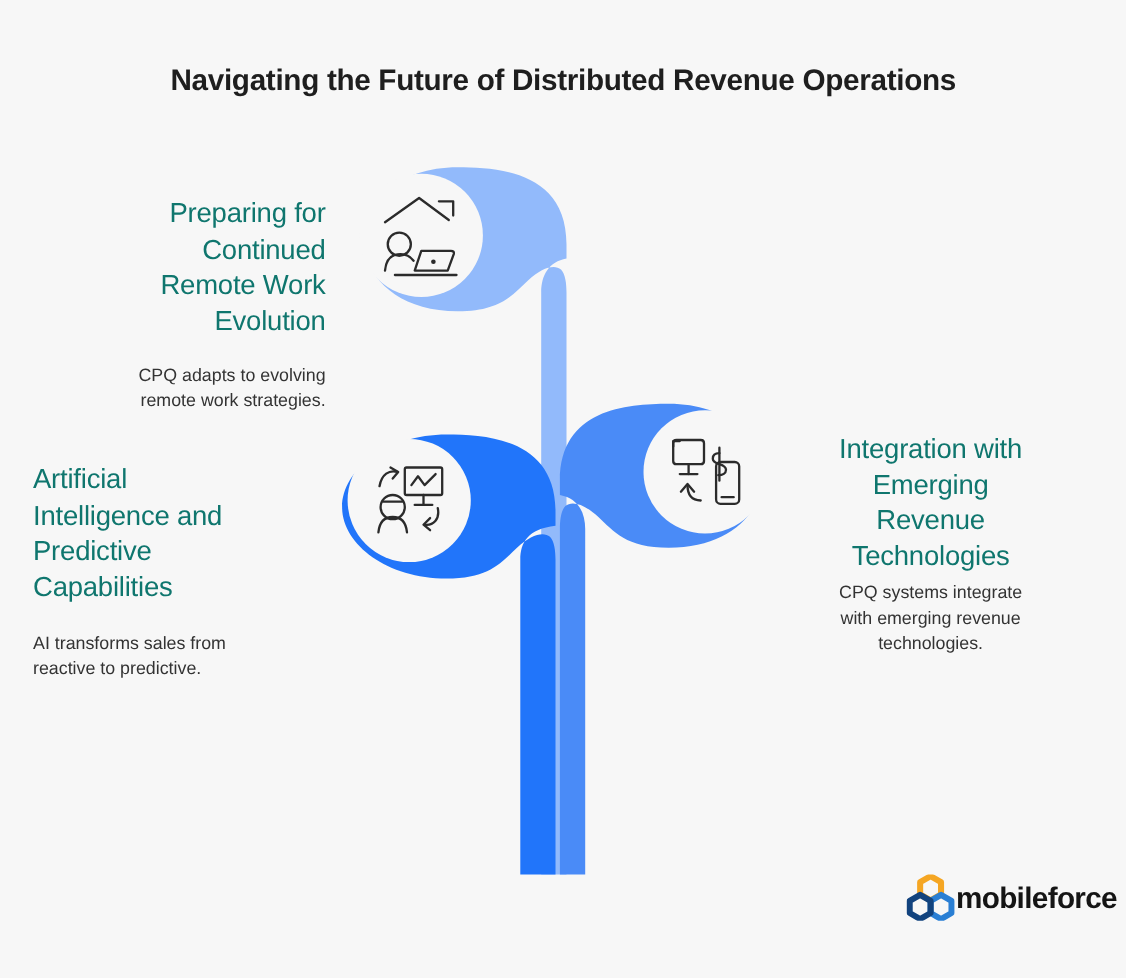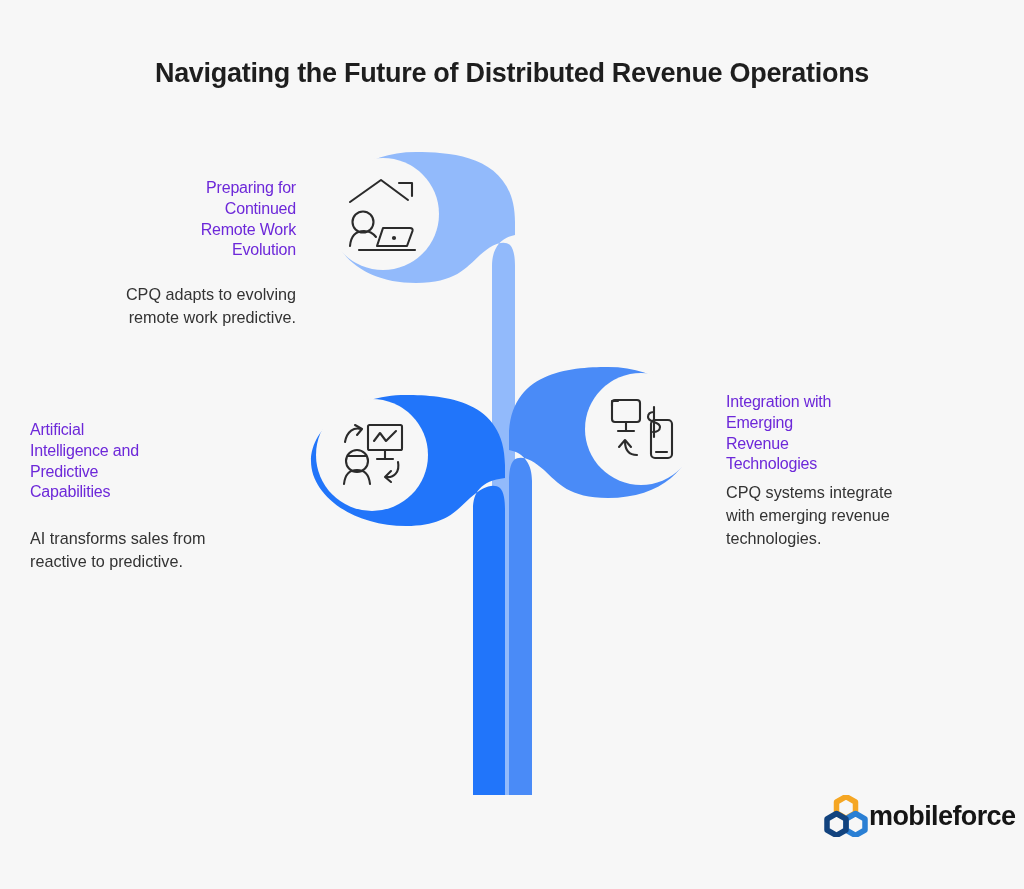--- a/index.html
+++ b/index.html
@@ -37,23 +37,23 @@
     left: 0; top: 0;
     width: 1024px;
     height: 889px;
     pointer-events: none;
   }
   .txt-block {
     position: absolute;
   }
   .heading {
     font-family: "Liberation Sans", sans-serif;
-    font-size: 16px;
+    font-size: 25px;
     line-height: 1.30;
-    color: #6d28d9;
+    color: #0f766e;
     font-weight: 400;
     letter-spacing: -0.2px;
     white-space: pre-line;
   }
   .body-txt {
     font-family: "Liberation Sans", sans-serif;
     font-size: 16.2px;
     line-height: 1.42;
     color: #333333;
     font-weight: 400;
@@ -72,21 +72,21 @@
     left: 30px;
     top: 420px;
     width: 266px;
   }
   #block-ai .body-txt { margin-top: 24px; }
   
   #block-integration {
     left: 726px;
     top: 392px;
     width: 240px;
-    text-align: left;
+    text-align: center;
   }
   #block-integration .body-txt { margin-top: 6px; }
 
   
   #logo {
     position: absolute;
     left: 824px;
     top: 793px;
     height: 46px;
     display: flex;
@@ -218,21 +218,21 @@
       <path d="M 619 447 L 625 440 L 631 447"></path>
     </g>
   </svg>
 
   <div class="txt-block" id="block-remote-work">
     <div class="heading">Preparing for
 Continued
 Remote Work
 Evolution</div>
     <div class="body-txt">CPQ adapts to evolving
-remote work predictive.</div>
+remote work strategies.</div>
   </div>
 
   <div class="txt-block" id="block-ai">
     <div class="heading">Artificial
 Intelligence and
 Predictive
 Capabilities</div>
     <div class="body-txt">AI transforms sales from
 reactive to predictive.</div>
   </div>

